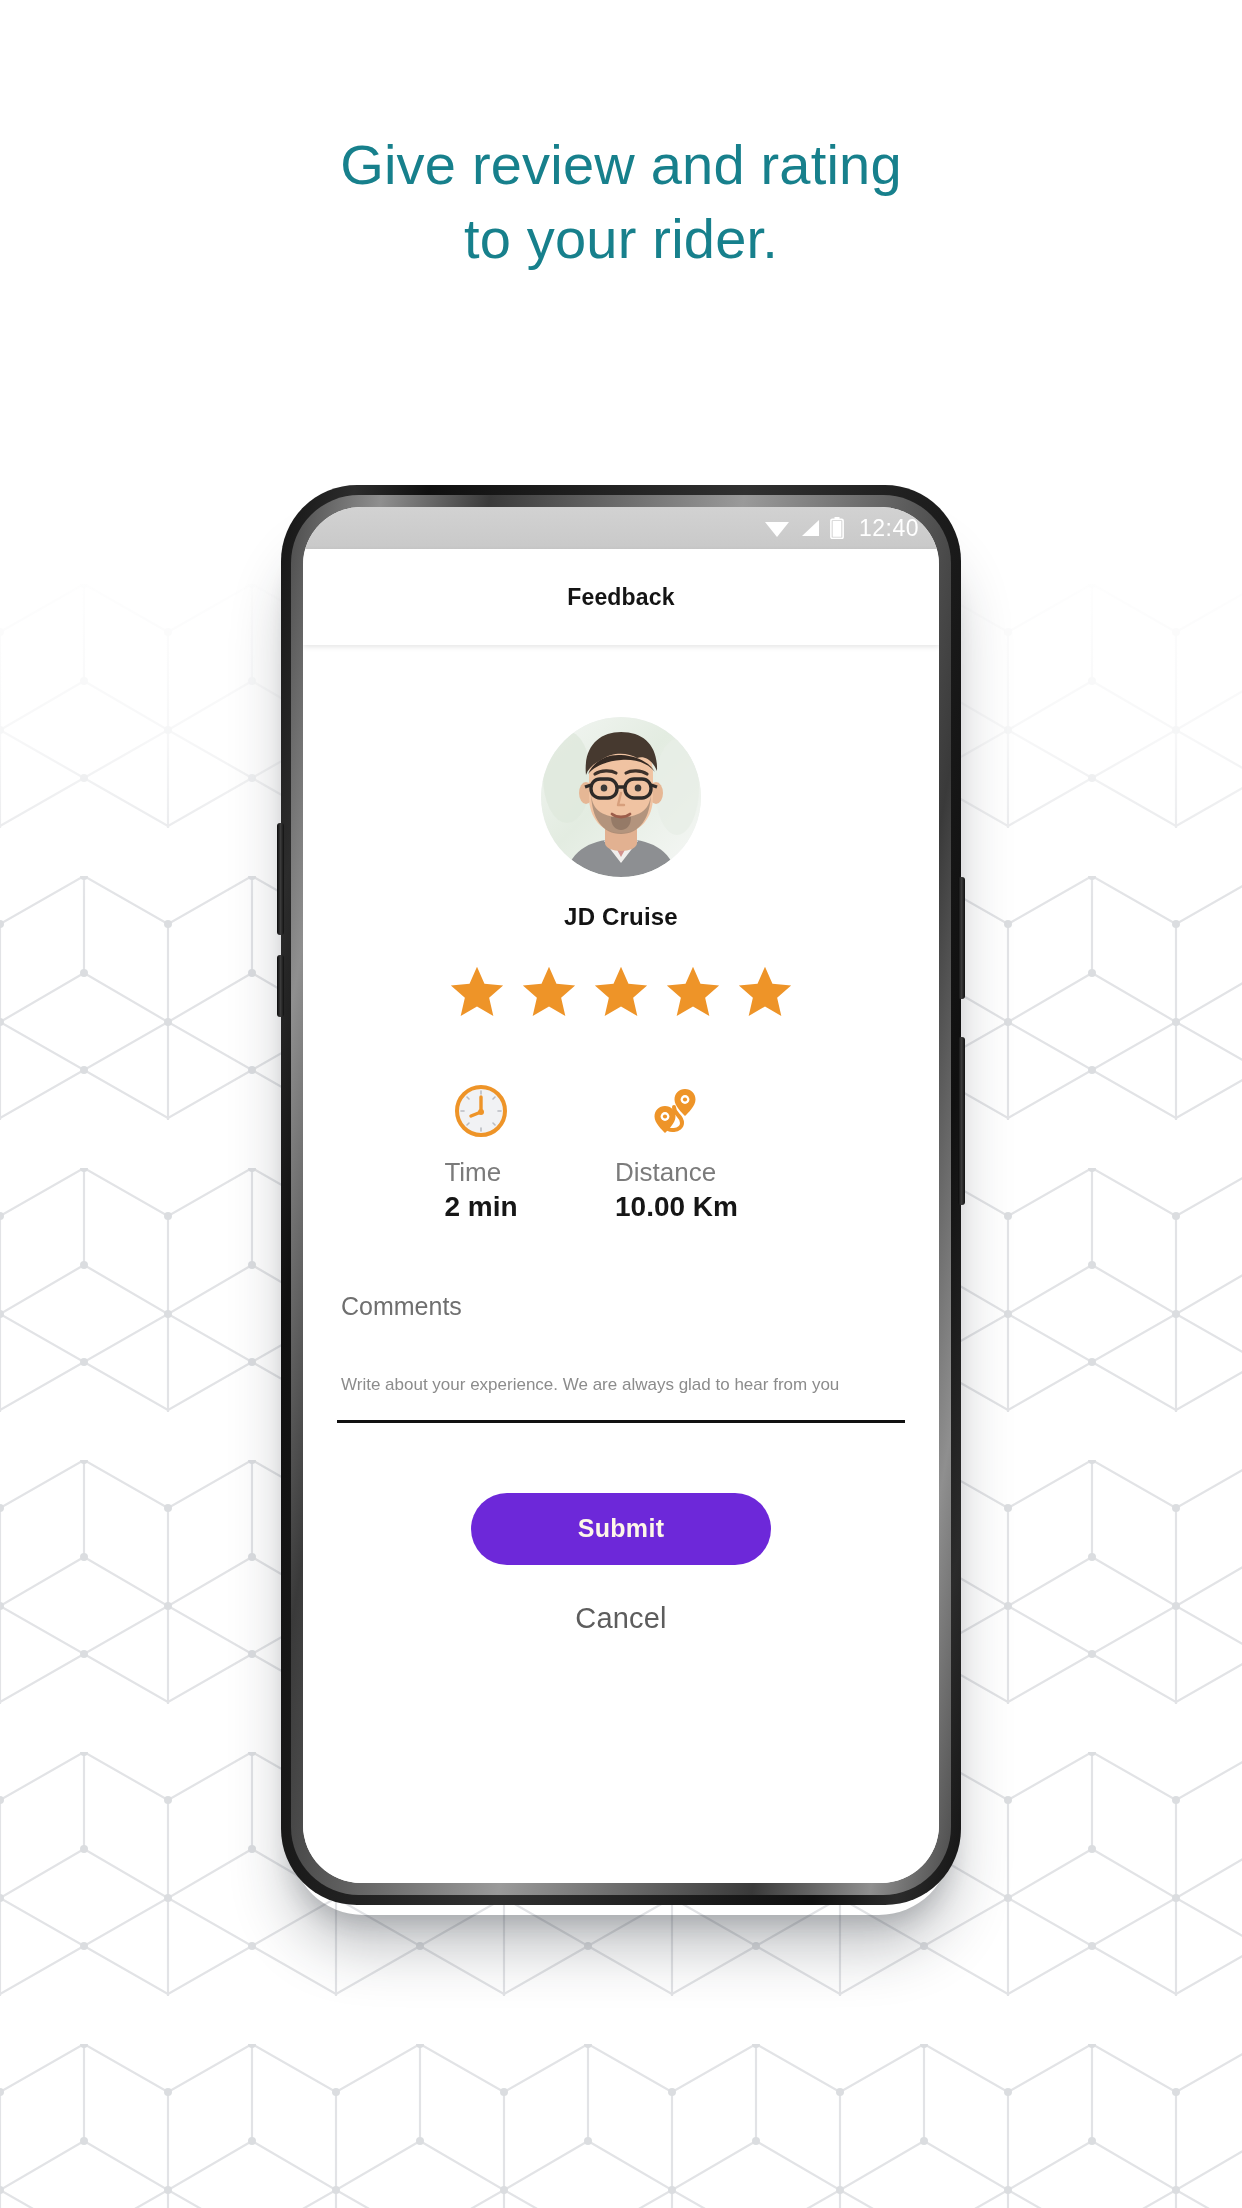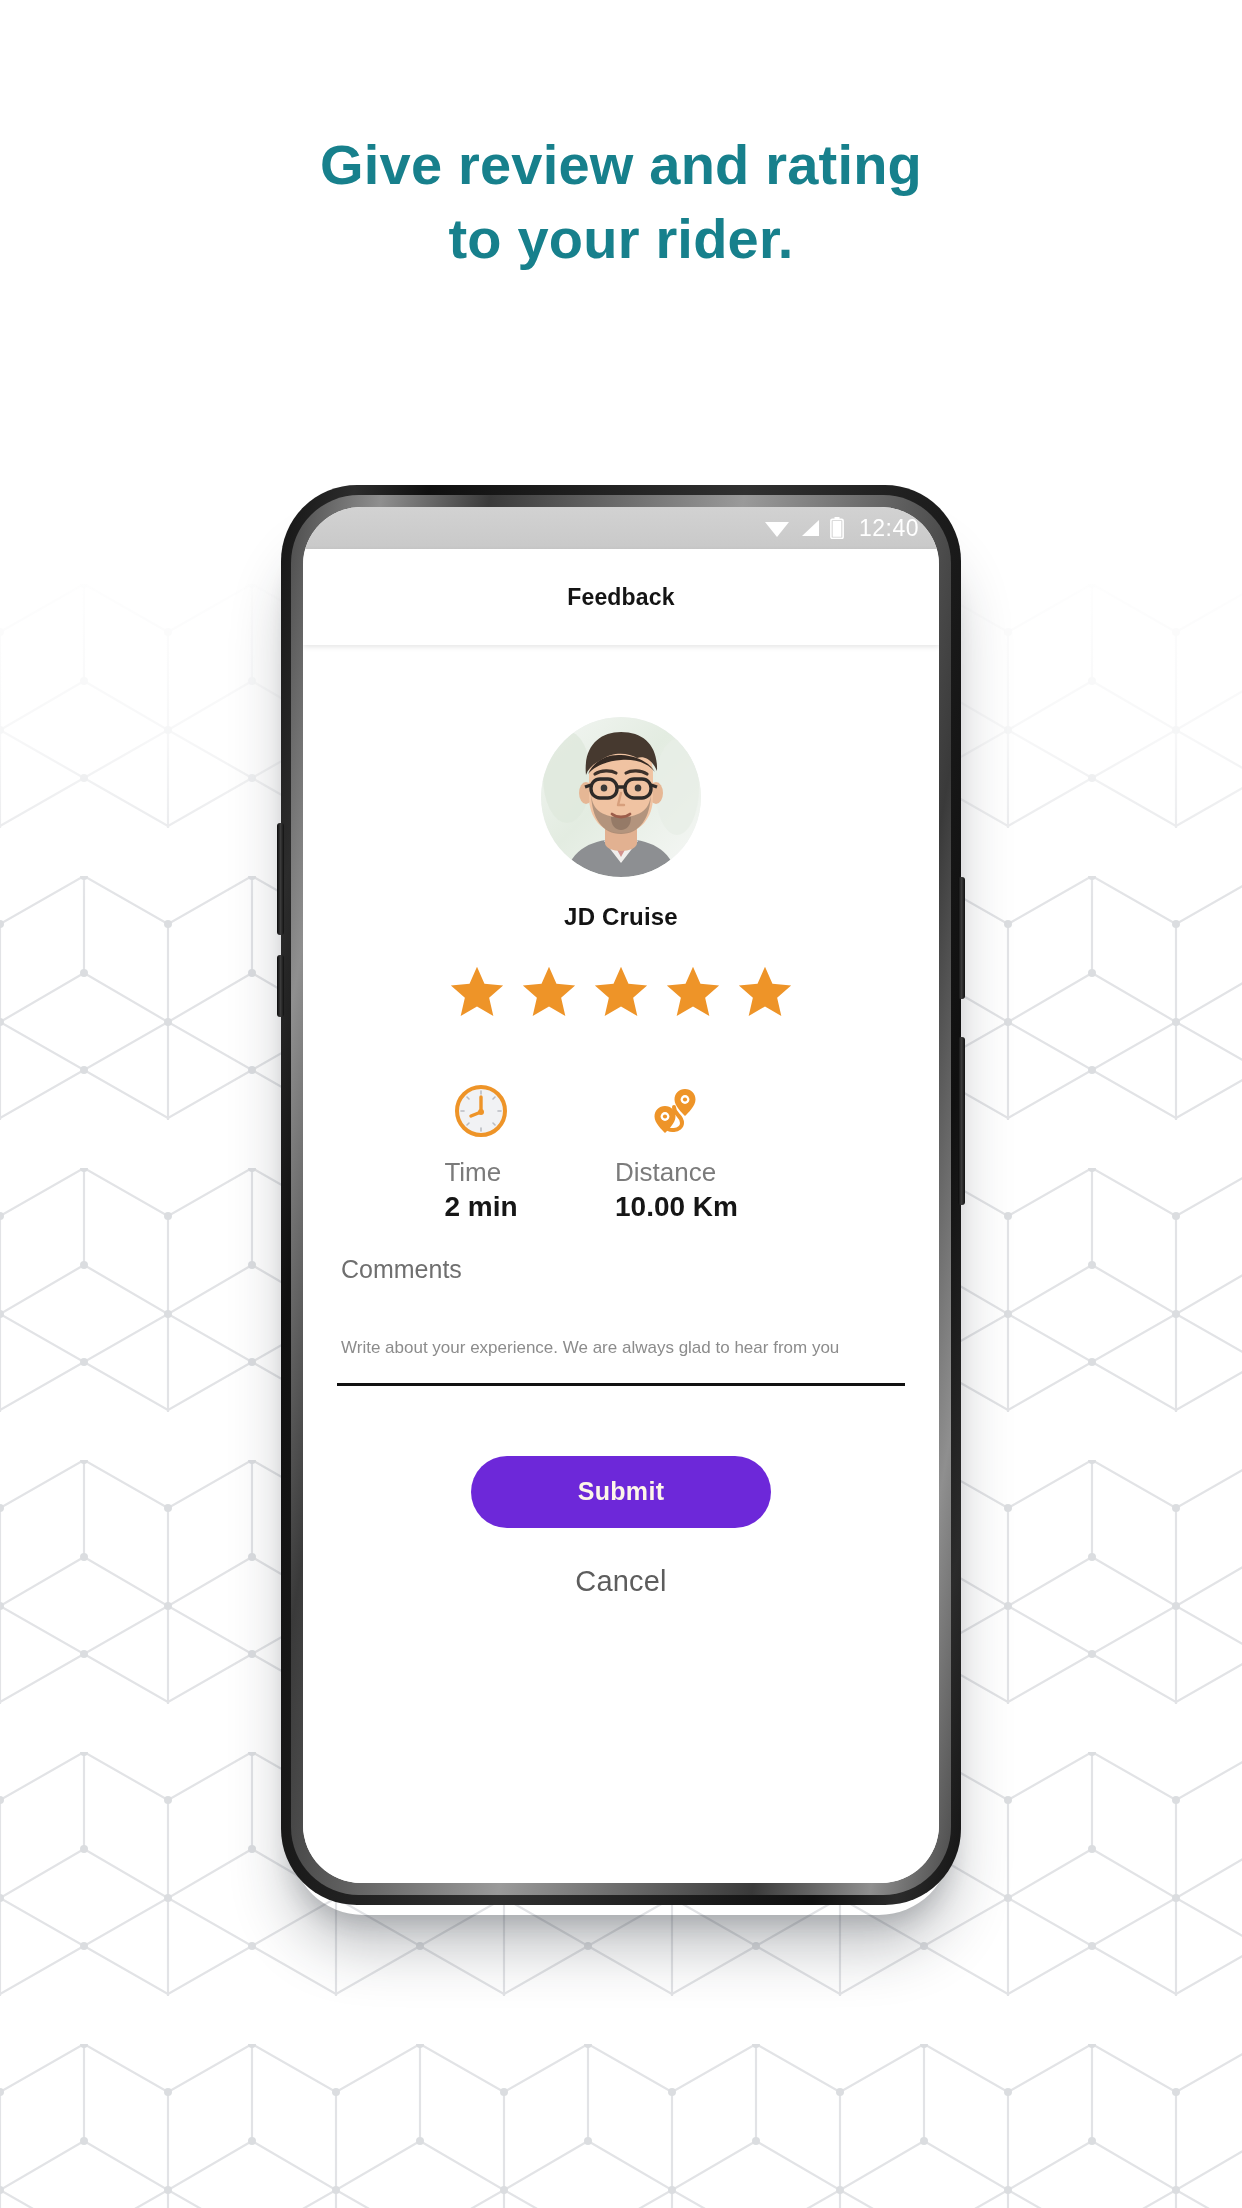--- a/index.html
+++ b/index.html
@@ -34,21 +34,21 @@
   
   #headline {
     position: absolute;
     left: 0;
     top: 128px;
     width: 1242px;
     text-align: center;
     z-index: 3;
     color: #17808c;
     font-size: 56px;
-    font-weight: 700;
+    font-weight: 400;
     line-height: 1.32;
     letter-spacing: 0.2px;
   }
   #headline .hl-line { display: block; }
 
   
   #phone-wrap {
     position: absolute;
     left: 281px;
     top: 485px;
@@ -232,21 +232,21 @@
     line-height: 1.32;
   }
   .stat-value {
     font-size: 28px;
     color: #161616;
     font-weight: 700;
     line-height: 1.32;
   }
 
   #comments-label {
-    margin-top: 29px;
+    margin-top: 66px;
     font-size: 25px;
     color: #6f6f6f;
     padding-left: 4px;
   }
   #comments-placeholder {
     margin-top: 52px;
     font-size: 17px;
     color: #8c8c8c;
     line-height: 1.45;
     padding-left: 4px;

